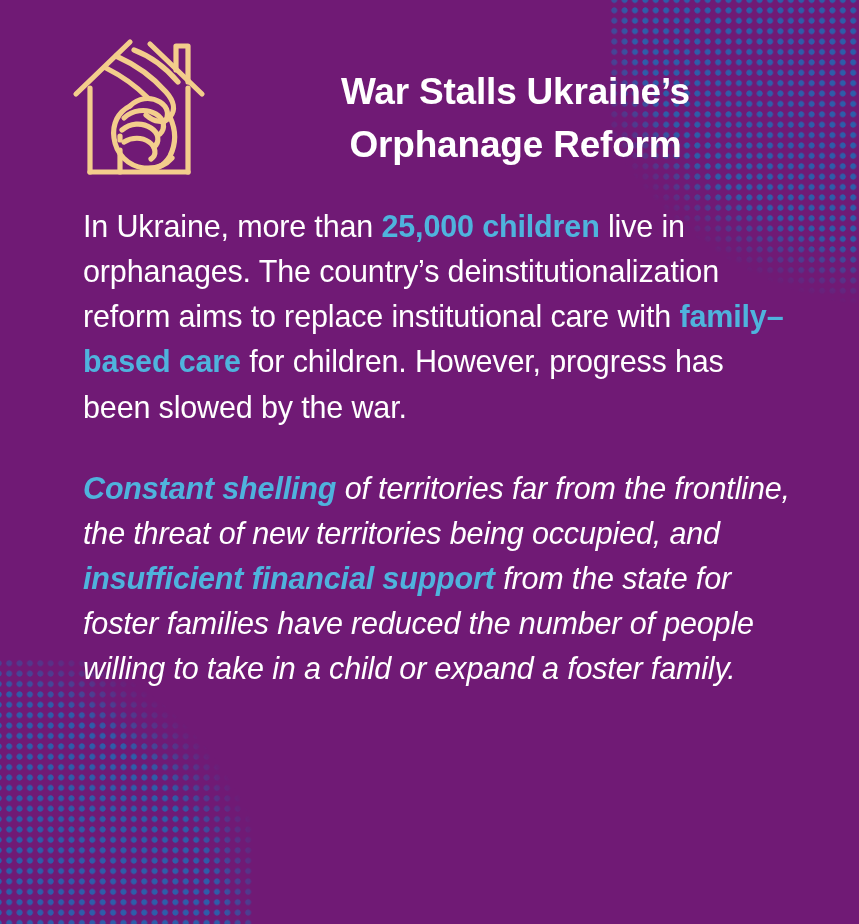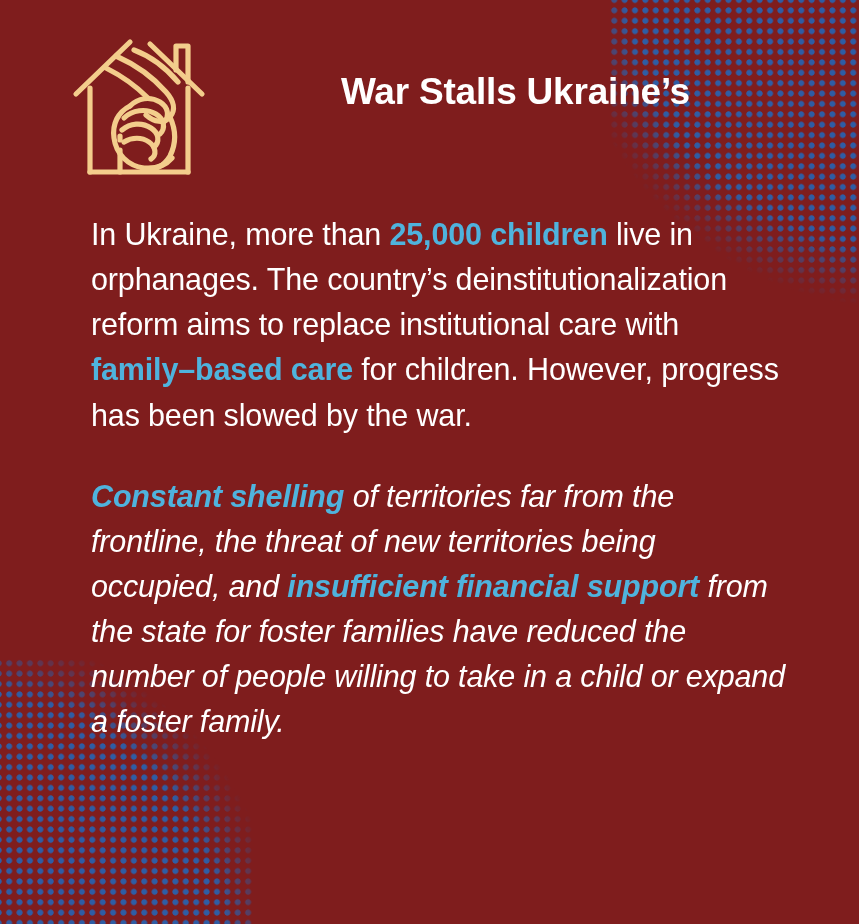--- a/index.html
+++ b/index.html
@@ -9,21 +9,21 @@
     background: #0f2060;
   }
   body {
     font-family: "Liberation Sans", sans-serif;
   }
 
   .card {
     position: relative;
     width: 859px;
     height: 924px;
-    background: #7f1d1d;
+    background: #701a75;
     overflow: hidden;
     box-sizing: border-box;
   }
 
   
   .dots {
     position: absolute;
     background-image: radial-gradient(circle at center, #2a61ad 2.6px, rgba(42,97,173,0) 3.4px);
     background-size: 10.4px 10.4px;
     pointer-events: none;
@@ -76,21 +76,21 @@
   }
   .headline .l2 { display: block; }
 
   
   .body-copy {
     position: relative;
     z-index: 2;
     padding: 12px 52px 0 75px;
   }
   .para {
-    margin: 16px;
+    margin: 8px;
     color: #ffffff;
     font-size: 30.5px;
     line-height: 1.48;
     letter-spacing: -0.15px;
     font-weight: 400;
   }
   .para + .para { margin-top: 36px; font-style: italic; }
   .hl {
     color: #4fb3dd;
     font-weight: 700;
@@ -136,20 +136,21 @@
 
         <path d="M58 74 C46 80 40 92 42 106 C44 122 56 134 72 136
                  C84 137 94 133 100 126"></path>
 
         <path d="M98 85 C104 98 104 112 98 124 C92 134 82 139 70 139"></path>
       </svg>
     </div>
 
     <h1 class="headline">
       <span>War Stalls Ukraine’s</span>
+      <span class="l2">Orphanage Reform</span>
     </h1>
   </div>
 
   <div class="body-copy" id="body-copy">
       <p class="para"><span>In Ukraine, more than </span><span class="hl">25,000 children</span><span> live in orphanages. The country’s deinstitutionalization reform aims to replace institutional care with </span><span class="hl">family–based care</span><span> for children. However, progress has been slowed by the war.</span></p>
       <p class="para"><span class="hl">Constant shelling</span><span> of territories far from the frontline, the threat of new territories being occupied, and </span><span class="hl">insufficient financial support</span><span> from the state for foster families have reduced the number of people willing to take in a child or expand a foster family.</span></p>
     </div>
 
 </div>
 

